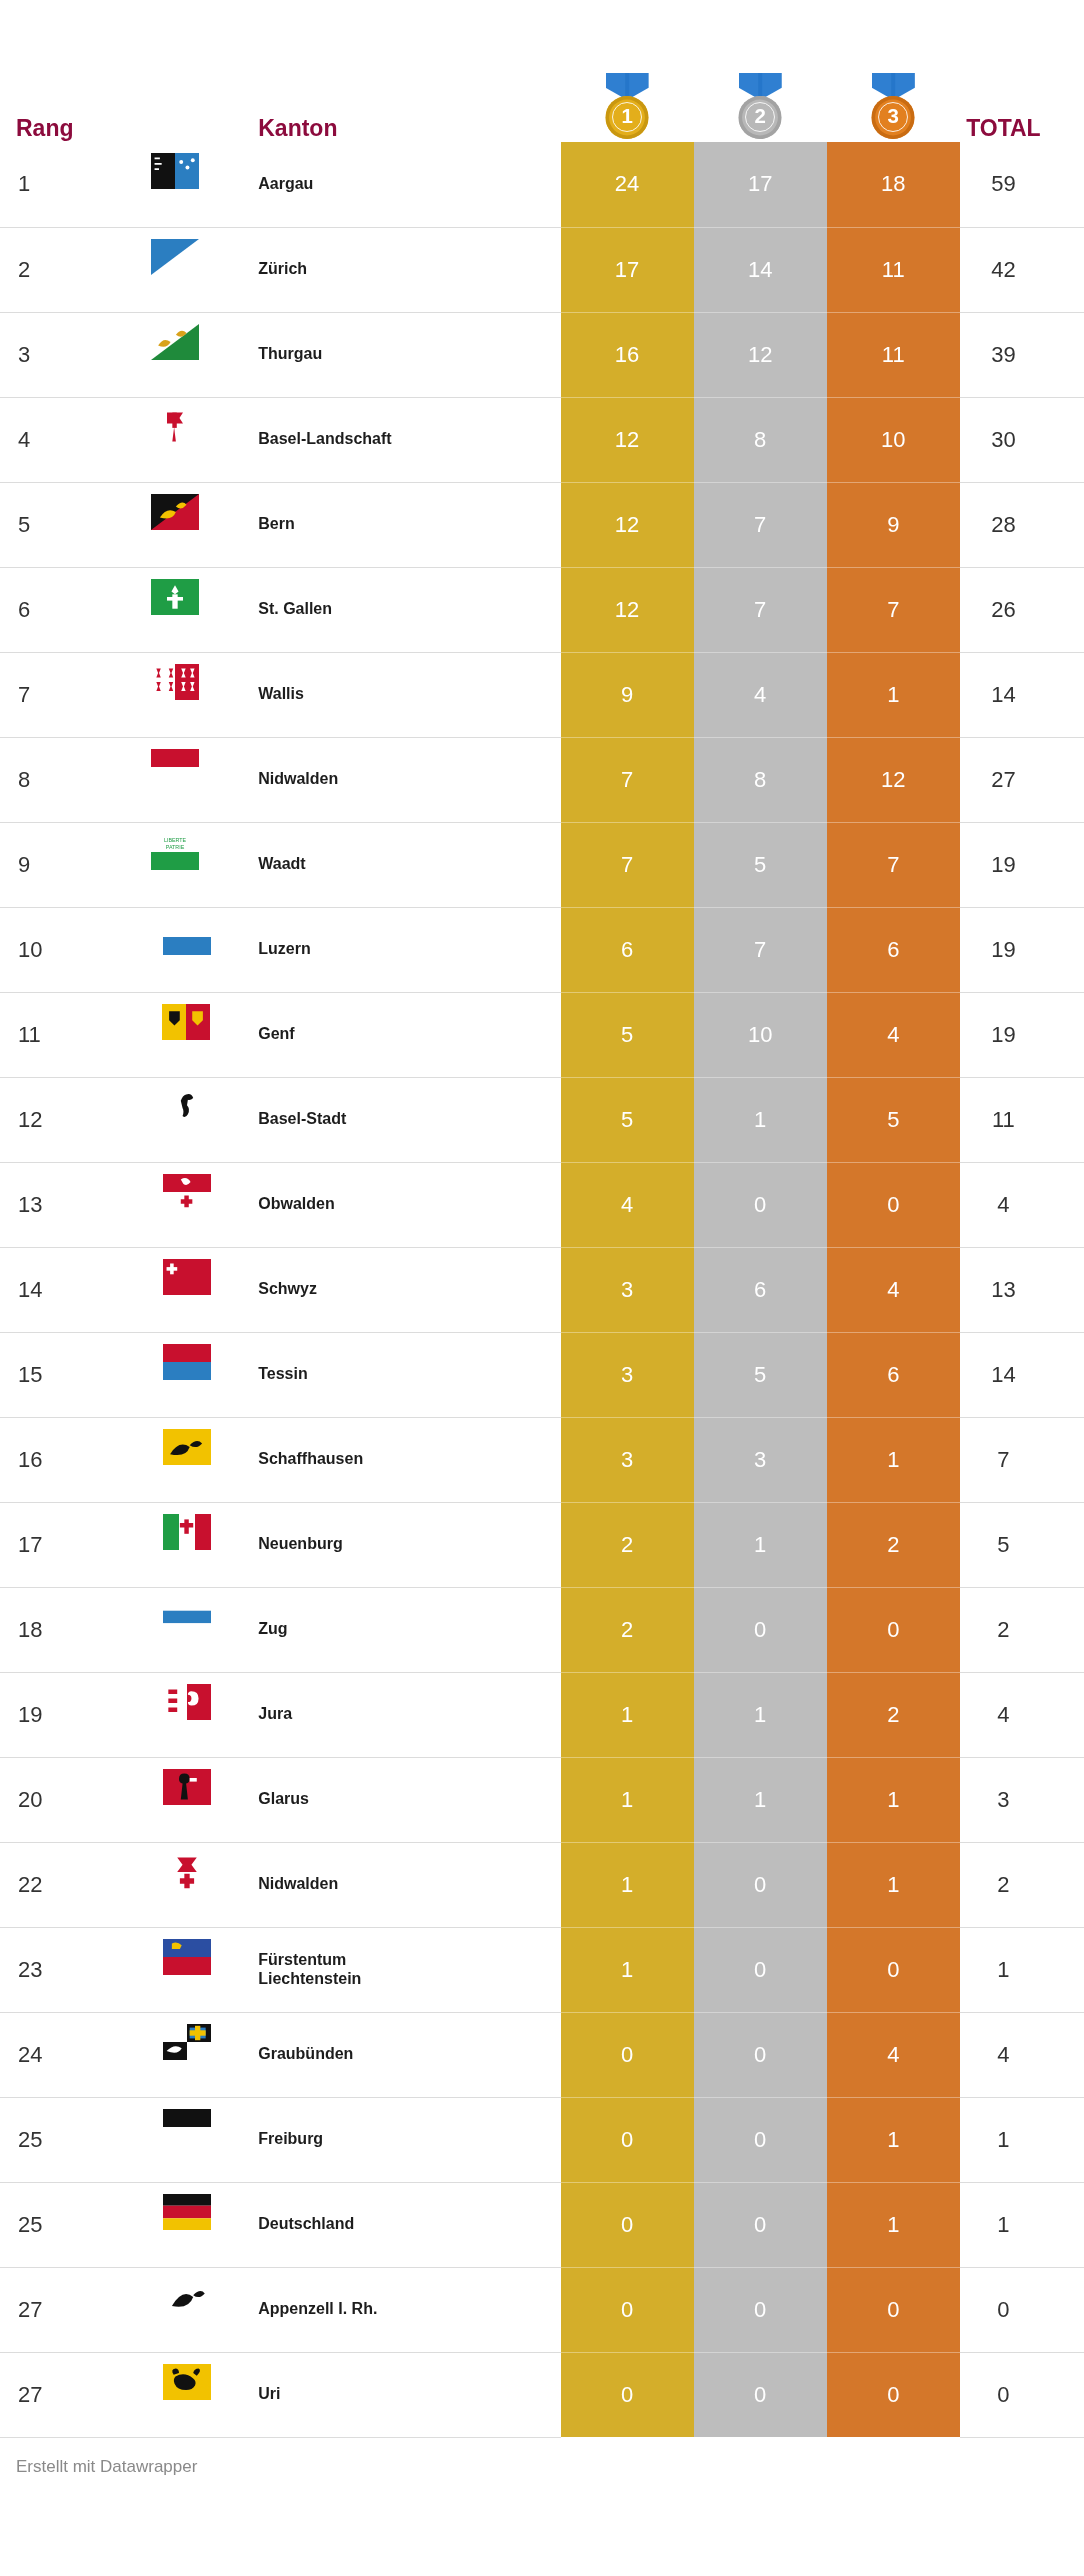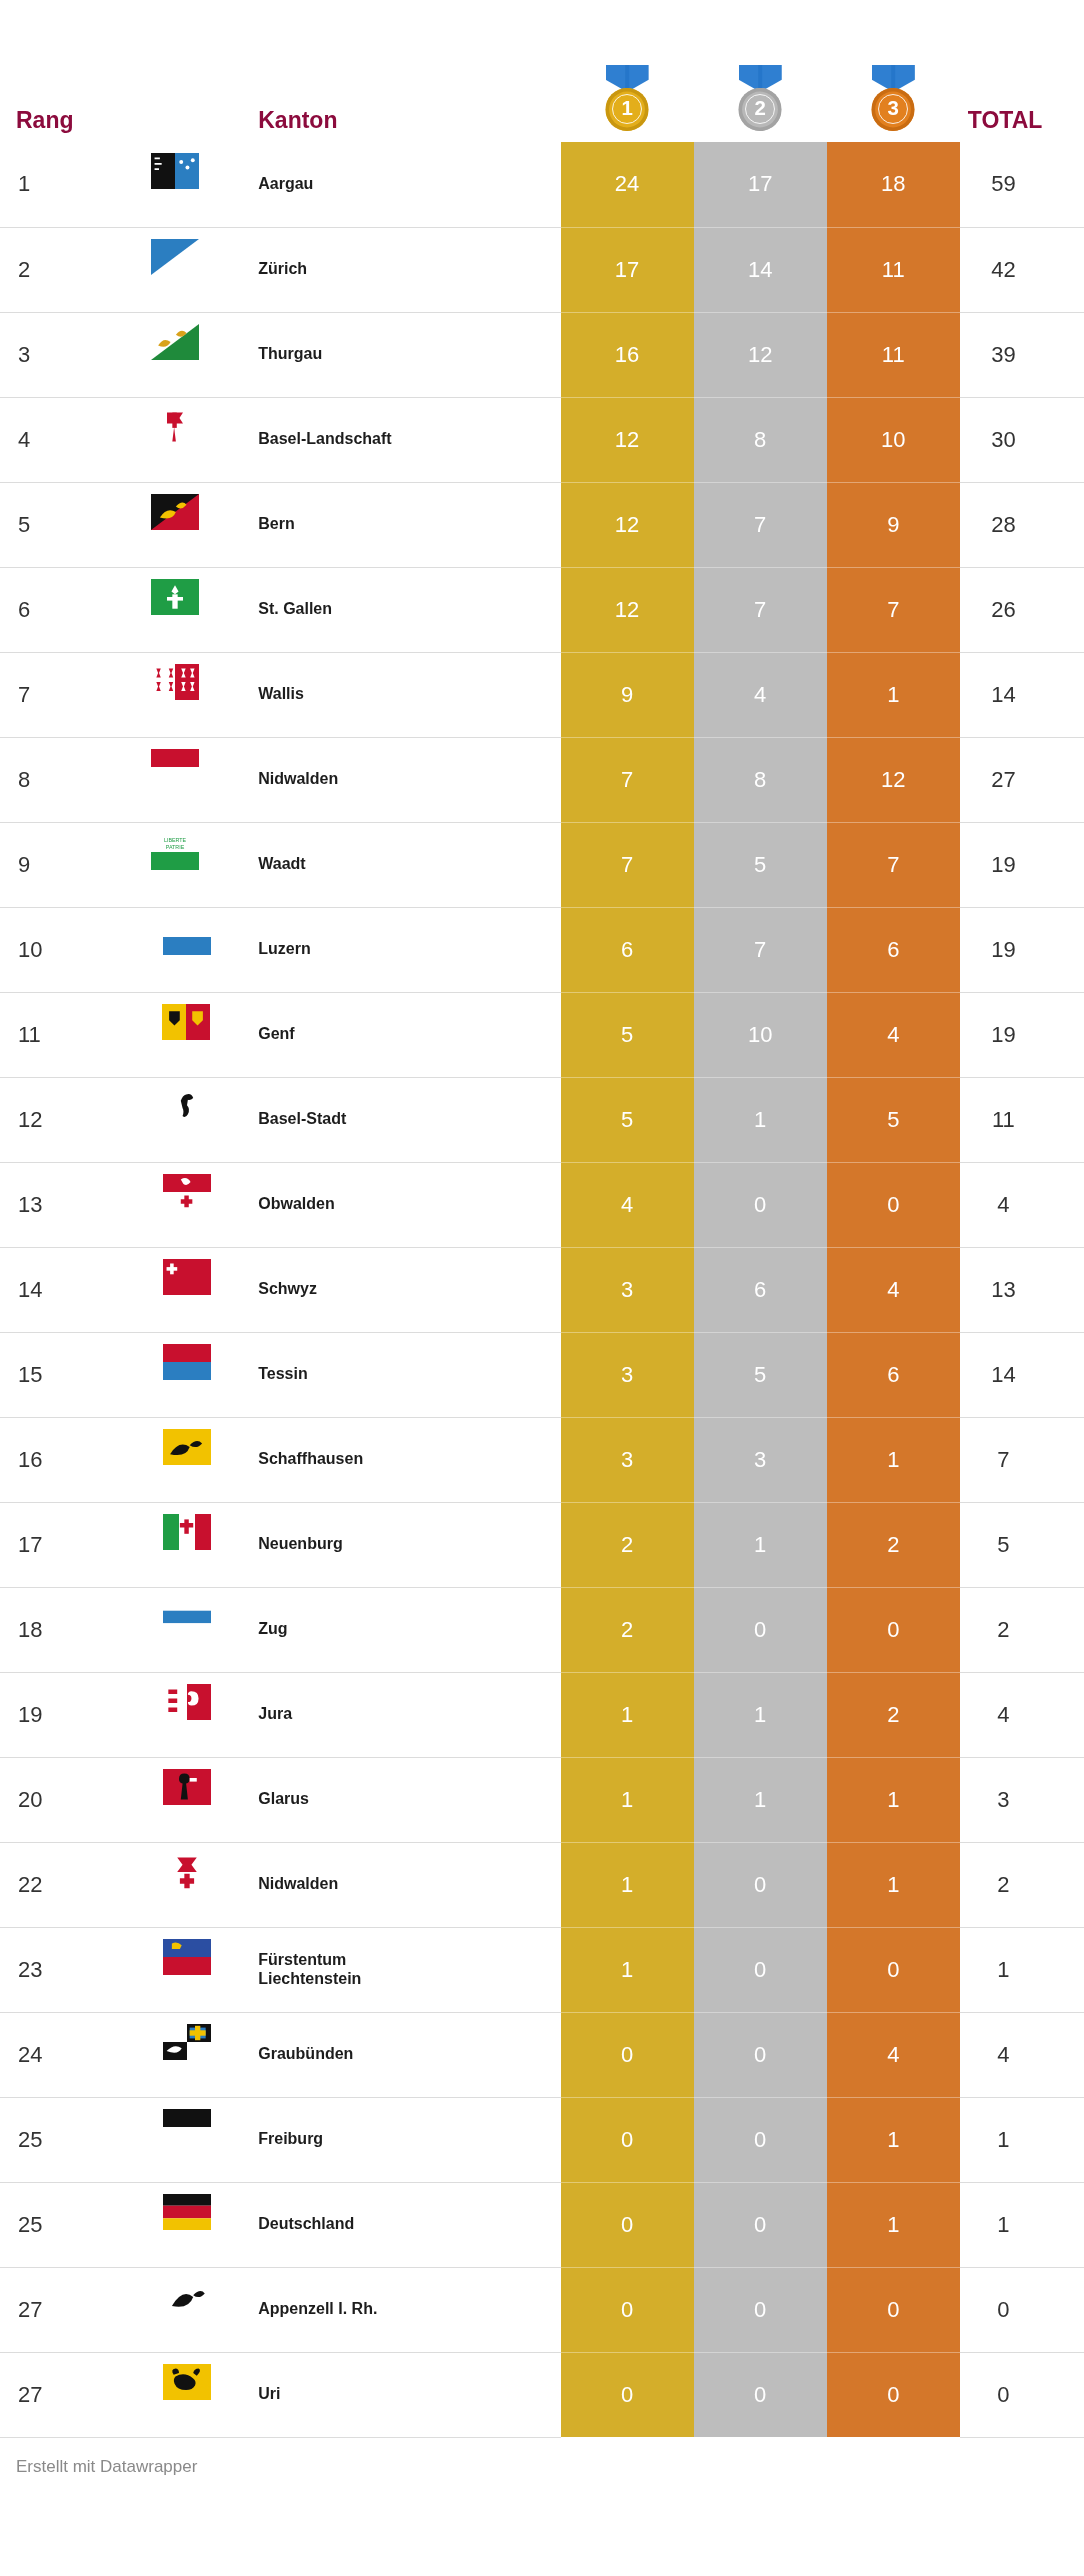--- a/index.html
+++ b/index.html
@@ -21,31 +21,31 @@
     table-layout: fixed;
   }
   table.medals col.c-rank   { width: 258px; }
   table.medals col.c-kanton { width: 302px; }
   table.medals col.c-gold   { width: 133px; }
   table.medals col.c-silver { width: 133px; }
   table.medals col.c-bronze { width: 133px; }
   table.medals col.c-total  { width: 124px; }
 
   thead th {
-    padding: 8px;
+    padding: 0;
     vertical-align: bottom;
     font-size: 23px;
     font-weight: bold;
     color: #8c0b3d;
     text-align: left;
     height: 142px;
   }
   th.th-rank { padding-left: 16px; }
   th.th-kanton { padding-left: 0px; }
-  th.th-total { text-align: left; padding-right: 37px; }
+  th.th-total { text-align: center; padding-right: 37px; }
   th.th-medal { text-align: center; }
 
   .medal-icon {
     display: inline-block;
     position: relative;
     width: 57px;
     height: 69px;
     vertical-align: bottom;
   }
   .ribbon {

